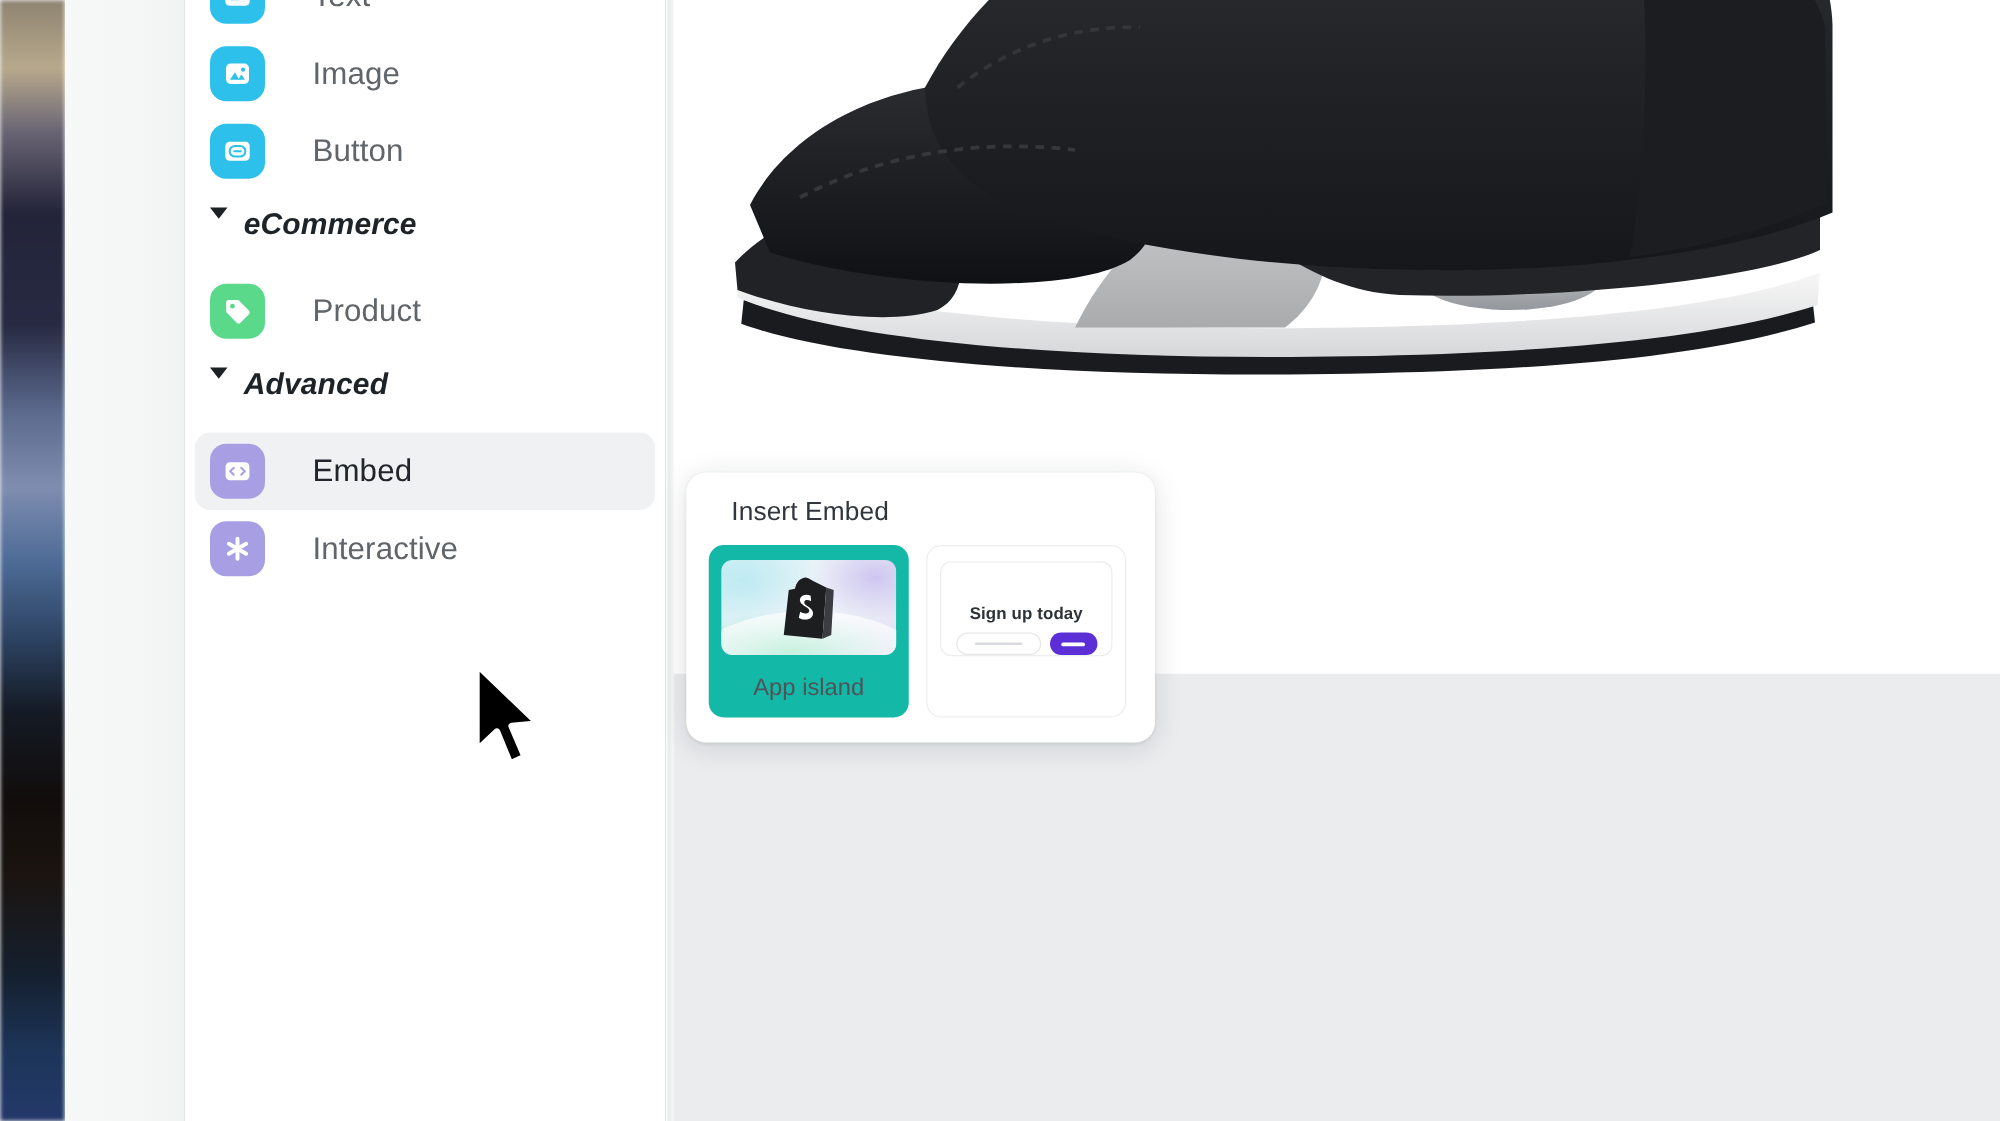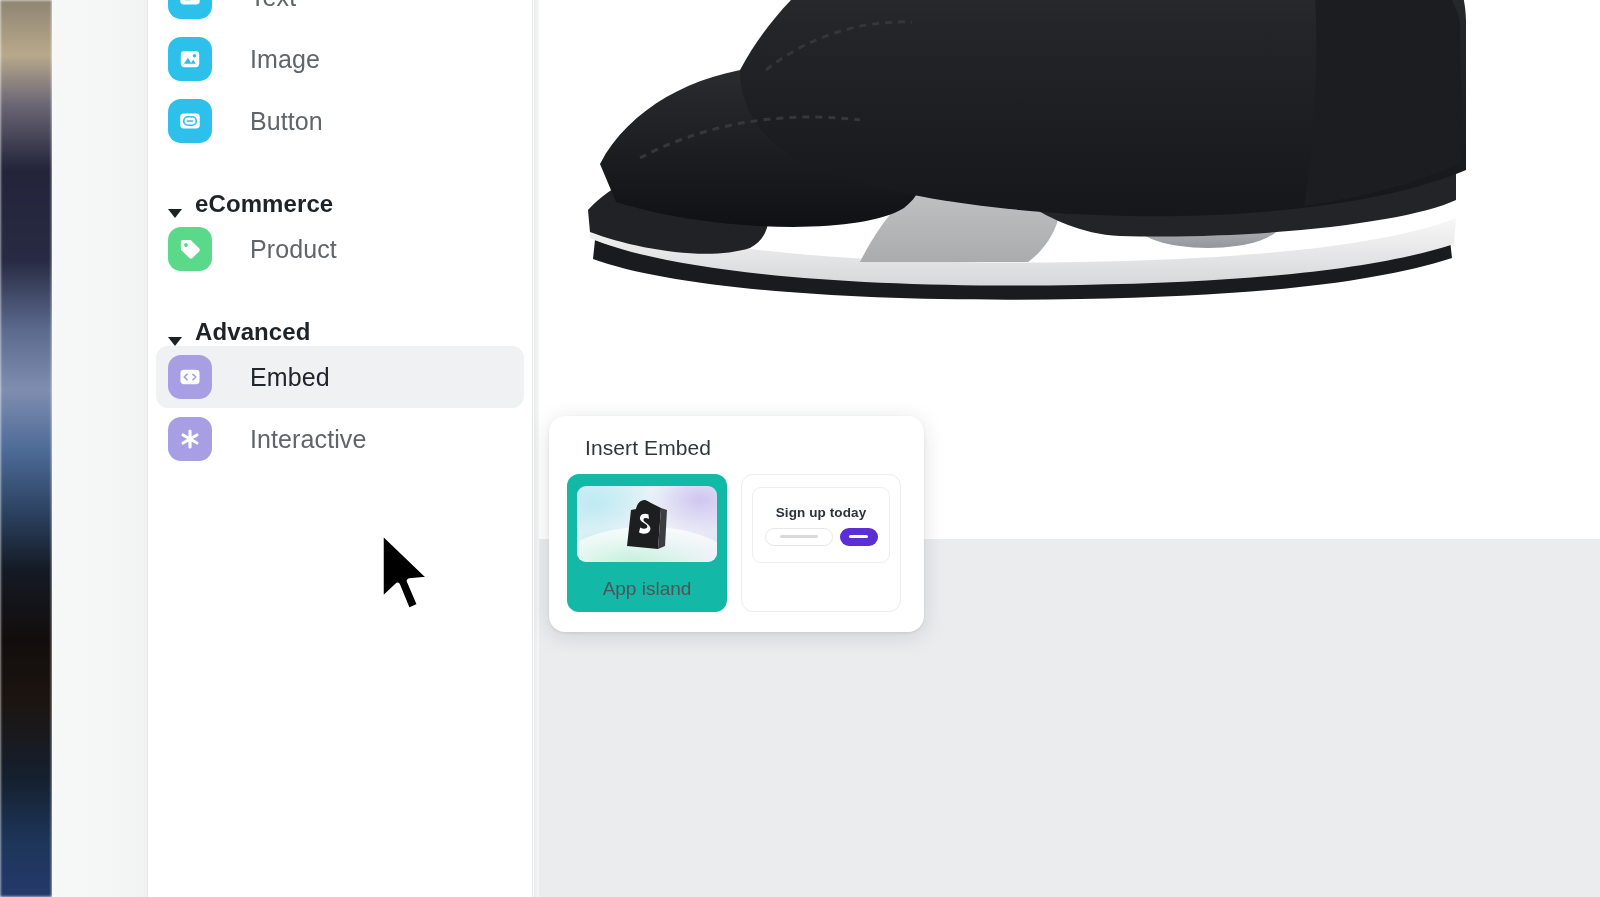--- a/index.html
+++ b/index.html
@@ -92,26 +92,27 @@
   .block-label {
     font-size: 25px;
     color: #60656a;
     letter-spacing: .1px;
     font-weight: 400;
   }
   .block-item.selected .block-label { color: #20262c; }
 
   .group-head {
     display: flex;
-    align-items: flex-end;
+    align-items: flex-start;
     gap: 13px;
     height: 52px;
     padding: 0 12px;
     margin-top: 14px;
     cursor: pointer;
+    font-style: italic;
   }
   .caret {
     width: 0; height: 0;
     border-left: 7px solid transparent;
     border-right: 7px solid transparent;
     border-top: 9px solid #1c2124;
   }
   .group-title {
     font-size: 24px;
     font-weight: 700;
@@ -146,21 +147,21 @@
   #shoe-wrap {
     position: absolute;
     left: 560px; top: -230px;
     width: 920px; height: 560px;
   }
   #shoe-wrap svg { width: 100%; height: 100%; display: block; }
 
   
   #embed-popover {
     position: absolute;
-    left: 549px; top: 416px;
+    left: 549px; top: 378px;
     width: 375px;
     background: #ffffff;
     border-radius: 16px;
     box-shadow: 0 4px 22px rgba(22,28,34,.13), 0 1px 3px rgba(22,28,34,.09);
     padding: 18px 18px 20px 18px;
   }
   #embed-title {
     font-size: 21px;
     color: #30363c;
     padding: 2px 0 14px 18px;
@@ -214,20 +215,21 @@
     background: linear-gradient(to bottom, rgba(255,255,255,.72), rgba(255,255,255,.18));
   }
   #shopify-bag { position: relative; z-index: 2; }
 
   
   #thumb-form {
     background: #ffffff;
     border: 1px solid #eceef0;
     flex-direction: column;
     gap: 8px;
+    justify-content: flex-end;
   }
   #form-heading {
     font-size: 13.5px;
     font-weight: 700;
     color: #2d3339;
     letter-spacing: .1px;
   }
   #form-row { display: flex; align-items: center; gap: 7px; }
   #form-input {
     width: 68px; height: 18px;

